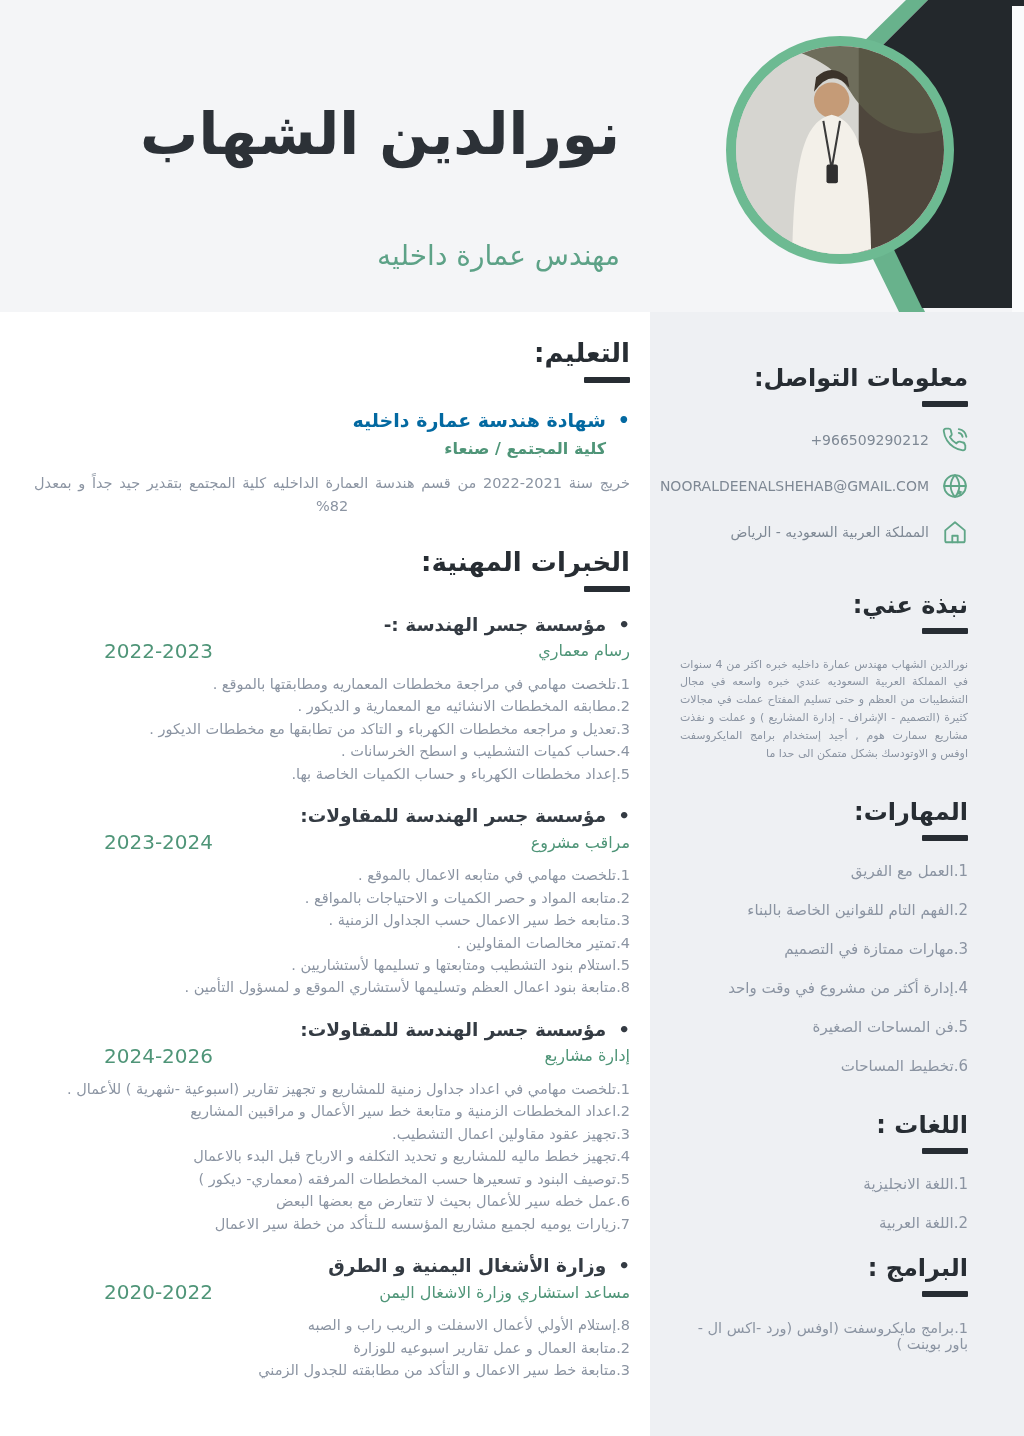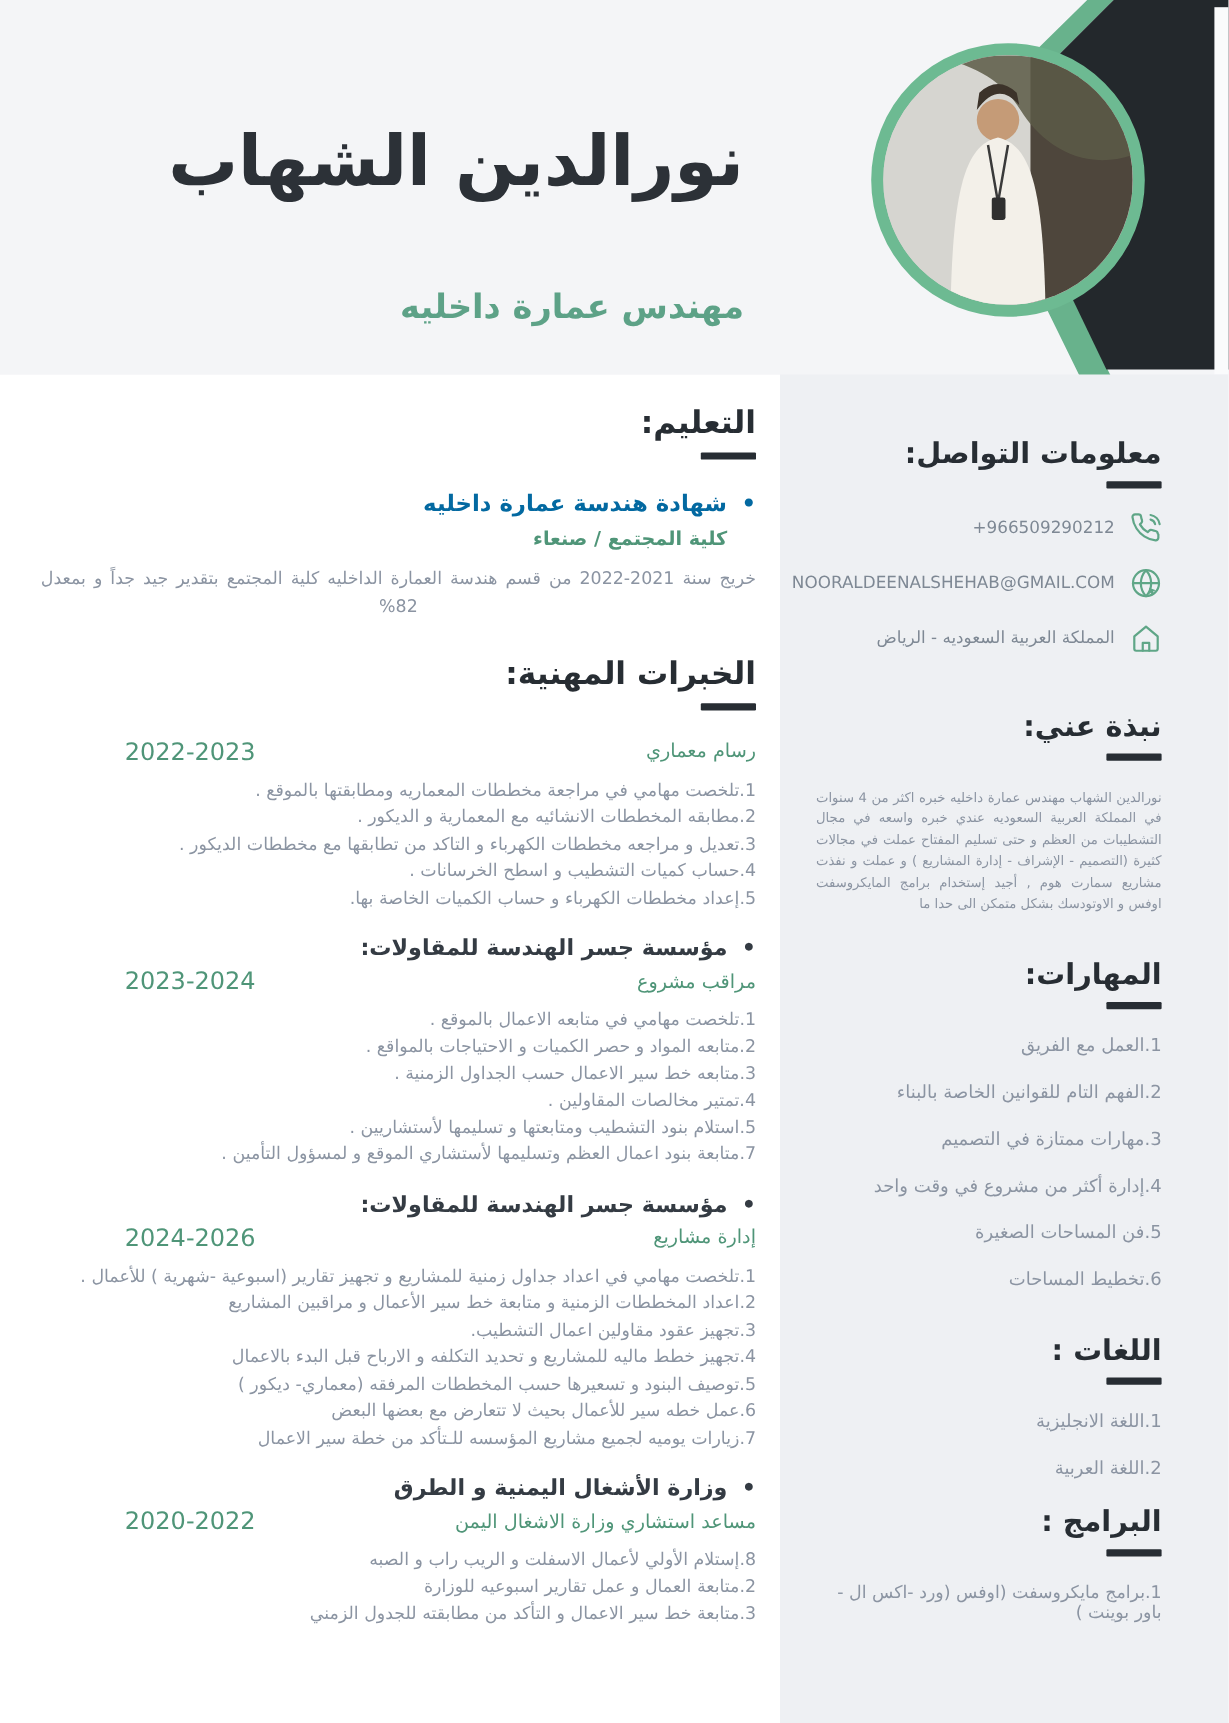--- a/index.html
+++ b/index.html
@@ -15,21 +15,21 @@
     position:absolute; left:726px; top:36px; width:228px; height:228px;
     border-radius:50%; border:10px solid #6dba92; overflow:hidden;
     background:#d6d5d0; z-index:3;
   }
   .photo svg { display:block; width:100%; height:100%; }
   .head-text { position:absolute; top:14px; right:404px; text-align:right; z-index:2; }
   .cv-name {
     margin:90px 0 0; font-size:58px; line-height:1.05; font-weight:bold;
     color:#2c3137; letter-spacing:0;
   }
-  .cv-job { margin-top:74px; font-size:28px; color:#5da287; font-weight:700; }
+  .cv-job { margin-top:74px; font-size:28px; color:#5da287; font-weight:400; }
   
   .body { display:flex; height:1124px; }
   .sidebar { width:374px; padding:52px 56px 24px 30px; background:transparent; }
   .main { flex:1; background:#ffffff; padding:26px 20px 30px 34px; }
   
   .sec-h { margin:0; font-size:26px; font-weight:bold; color:#272d33; line-height:1.2; }
   .sec-h.sb { font-size:24px; }
   .bar { width:46px; height:6px; background:#272d33; margin-top:8px; border-radius:1px; }
   
   .edu { margin-bottom:28px; }
@@ -189,20 +189,21 @@
         <div class="edu-school">كلية المجتمع / صنعاء</div>
         <p class="edu-details">خريج سنة 2021-2022 من قسم هندسة العمارة الداخليه كلية المجتمع بتقدير جيد جداً و بمعدل 82%</p>
       </section>
 
       <section>
         <h2 class="sec-h">الخبرات المهنية:</h2>
         <div class="bar"></div>
         <div class="xp-list">
 
             <article class="xp">
+              <h3 class="xp-title">مؤسسة جسر الهندسة :-</h3>
               <div class="xp-sub">
                 <span class="xp-role">رسام معماري</span>
                 <span class="xp-date">2022-2023</span>
               </div>
               <div class="xp-items">
 
               <div class="xp-item">1.تلخصت مهامي في مراجعة مخططات المعماريه ومطابقتها بالموقع .</div>
                 <div class="xp-item">2.مطابقه المخططات الانشائيه مع المعمارية و الديكور .</div>
                 <div class="xp-item">3.تعديل و مراجعه مخططات الكهرباء و التاكد من تطابقها مع مخططات الديكور .</div>
                 <div class="xp-item">4.حساب كميات التشطيب و اسطح الخرسانات .</div>
@@ -216,21 +217,21 @@
                 <span class="xp-role">مراقب مشروع</span>
                 <span class="xp-date">2023-2024</span>
               </div>
               <div class="xp-items">
 
               <div class="xp-item">1.تلخصت مهامي في متابعه الاعمال بالموقع .</div>
                 <div class="xp-item">2.متابعه المواد و حصر الكميات و الاحتياجات بالمواقع .</div>
                 <div class="xp-item">3.متابعه خط سير الاعمال حسب الجداول الزمنية .</div>
                 <div class="xp-item">4.تمتير مخالصات المقاولين .</div>
                 <div class="xp-item">5.استلام بنود التشطيب ومتابعتها و تسليمها لأستشاريين .</div>
-                <div class="xp-item">7.متابعة بنود اعمال العظم وتسليمها لأستشاري الموقع و لمسؤول التأمين .</div>
+                <div class="xp-item">8.متابعة بنود اعمال العظم وتسليمها لأستشاري الموقع و لمسؤول التأمين .</div>
               </div>
             </article>
 
             <article class="xp">
               <h3 class="xp-title">مؤسسة جسر الهندسة للمقاولات:</h3>
               <div class="xp-sub">
                 <span class="xp-role">إدارة مشاريع</span>
                 <span class="xp-date">2024-2026</span>
               </div>
               <div class="xp-items">

